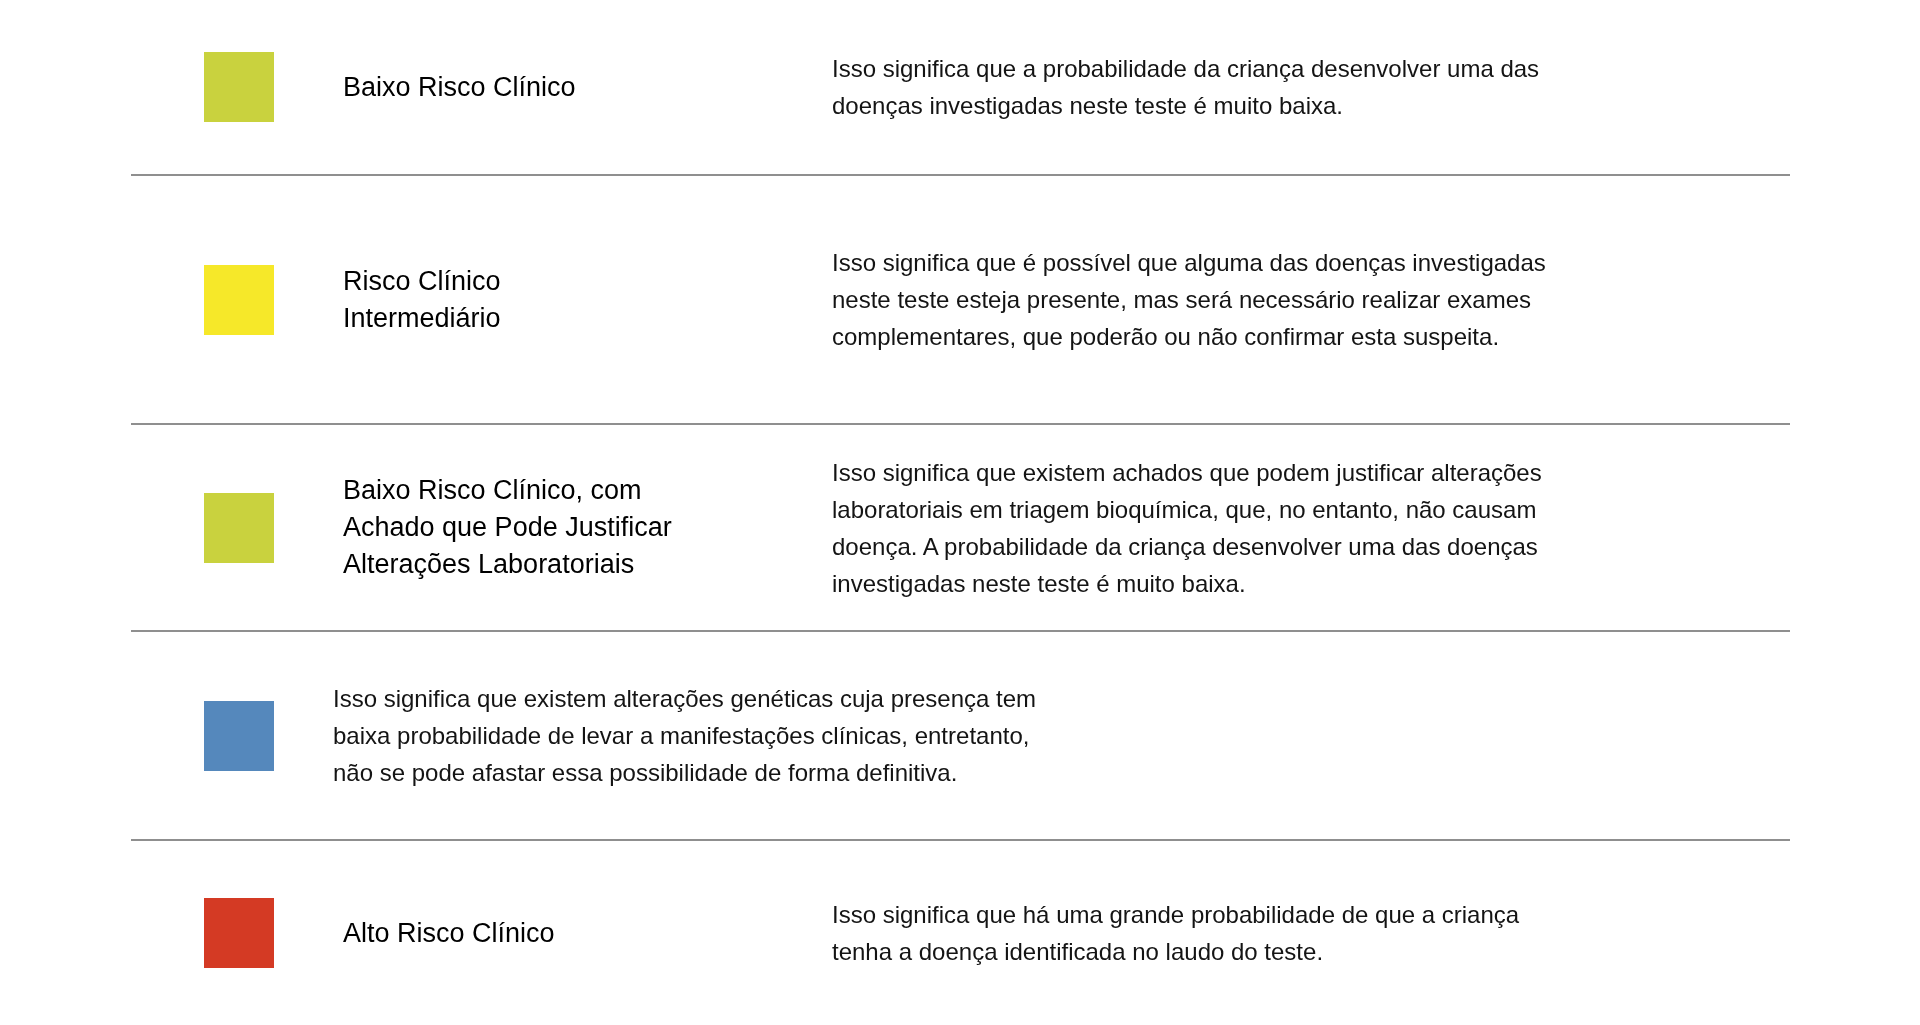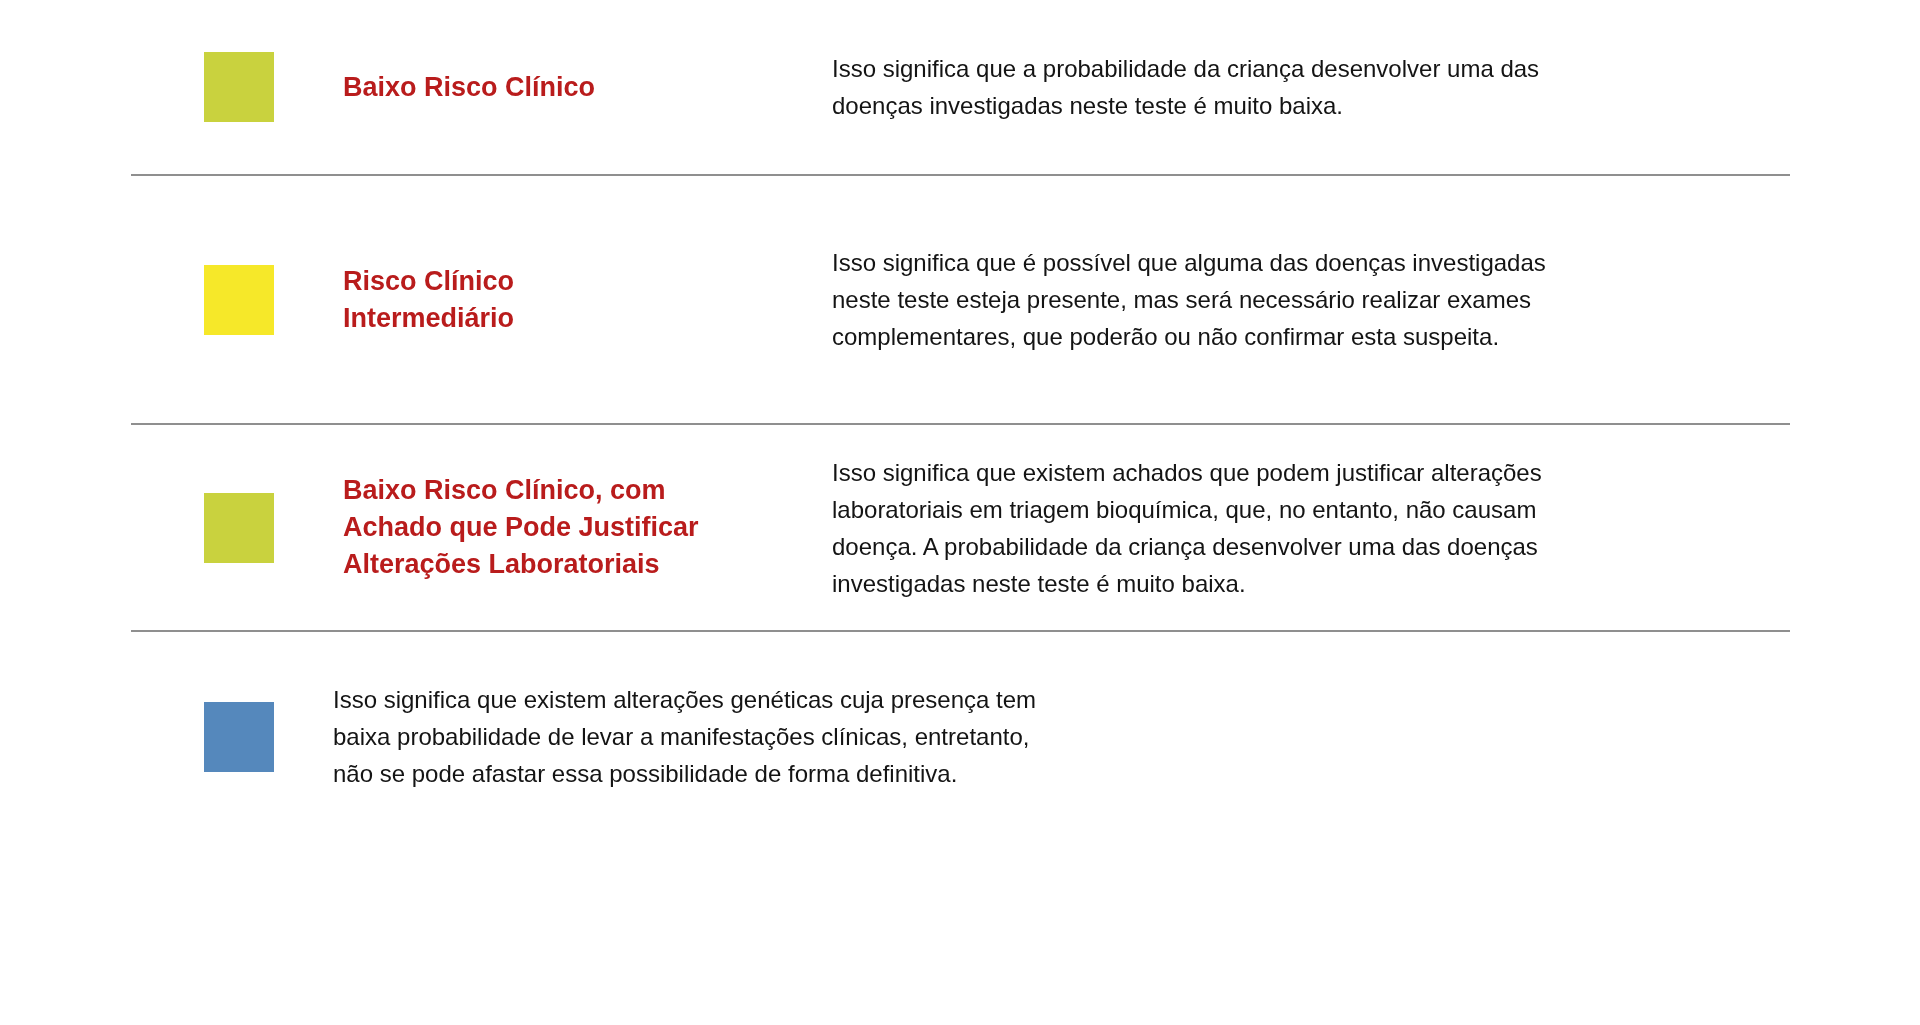--- a/index.html
+++ b/index.html
@@ -34,22 +34,22 @@
     width: 70px;
     height: 70px;
     flex: none;
   }
   .risk-label {
     flex: none;
     width: 430px;
     margin-left: 69px;
     font-size: 27px;
     line-height: 37px;
-    font-weight: bold;
-    color: #b91c1c;
+    font-weight: normal;
+    color: #000000;
     white-space: pre-line;
   }
   .risk-desc {
     flex: none;
     width: 950px;
     margin-left: 59px;
     font-size: 24px;
     line-height: 37px;
     font-weight: normal;
     color: #141414;
@@ -87,13 +87,19 @@
 investigadas neste teste é muito baixa.</div>
   </div>
 
   <div class="legend-row">
     <div class="swatch" style="background: rgb(85, 136, 188);"></div>
     <div class="risk-desc">Isso significa que existem alterações genéticas cuja presença tem
 baixa probabilidade de levar a manifestações clínicas, entretanto,
 não se pode afastar essa possibilidade de forma definitiva.</div>
   </div>
 
+  <div class="legend-row">
+    <div class="swatch" style="background: rgb(212, 58, 36);"></div>
+    <div class="risk-label">Alto Risco Clínico</div>
+    <div class="risk-desc">Isso significa que há uma grande probabilidade de que a criança
+tenha a doença identificada no laudo do teste.</div>
+  </div>
 </div>
 
 </body></html>

